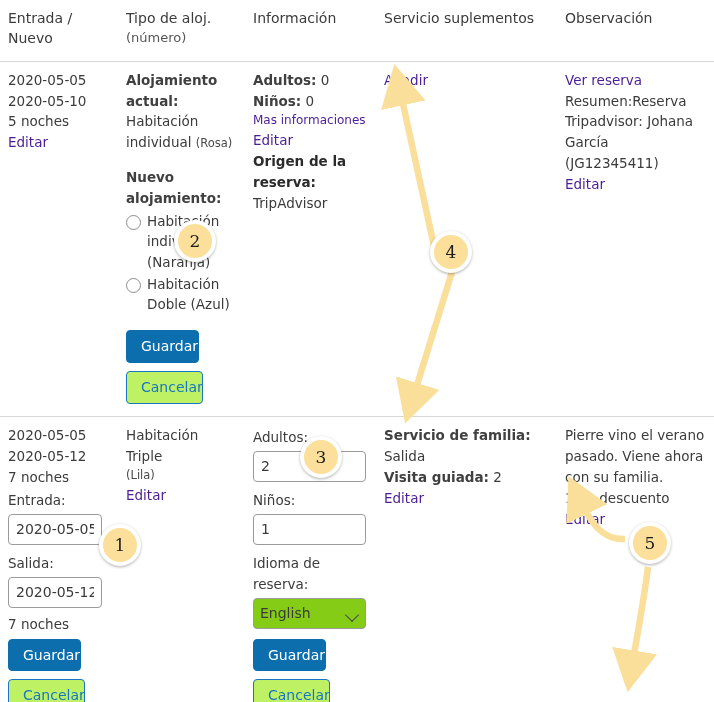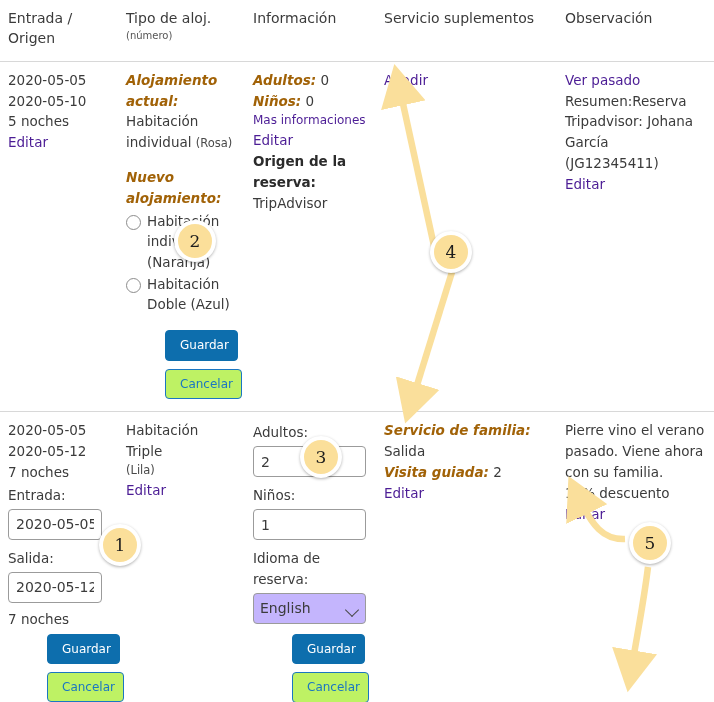--- a/index.html
+++ b/index.html
@@ -35,35 +35,35 @@
     vertical-align: top;
     font-weight: normal;
     color: #3b3b3b;
     font-size: 14px;
     padding: 8px 8px 12px 8px;
     line-height: 1.45;
     border-bottom: 1px solid #d8d8d8;
   }
   thead th .sub {
     display: block;
-    font-size: 10px;
+    font-size: 13px;
     color: #555;
     line-height: 1.5;
   }
 
   tbody td {
     vertical-align: top;
     padding: 8px 8px 12px 8px;
     line-height: 1.55;
     border-bottom: 1px solid #d8d8d8;
     font-size: 13.5px;
     color: #3b3b3b;
   }
 
-  .b { font-weight: bold; color: #a16207; font-style: italic; }
+  .b { font-weight: bold; color: #404040; }
   .paren { font-size: 11.5px; color: #4a4a4a; }
   .lnk {
     color: #4c1d95;
     text-decoration: none;
     cursor: pointer;
   }
   .lnk.small { font-size: 12px; }
   .uline { font-weight: bold; color: #2b2b2b; }
   .blk { display: block; }
   .spacer { height: 14px; }
@@ -91,21 +91,21 @@
     display: block;
     box-sizing: border-box;
     width: 113px;
     height: 31px;
     border: 1px solid #9b9b9b;
     border-radius: 4px;
     padding: 4px 6px;
     font-family: inherit;
     font-size: 14px;
     color: #3b3b3b;
-    background: #c4b5fd;
+    background: #84cc16;
     margin: 3px 0 10px 0;
     -webkit-appearance: none;
     appearance: none;
     outline: none;
   }
   .sel-wrap { position: relative; width: 113px; }
   .sel-wrap .chev {
     position: absolute;
     right: 11px;
     top: 12px;
@@ -114,27 +114,26 @@
     border-right: 1.6px solid #4a4a4a;
     border-bottom: 1.6px solid #4a4a4a;
     transform: rotate(45deg);
     pointer-events: none;
   }
 
   .btn {
     display: inline-block;
     box-sizing: border-box;
     font-family: inherit;
-    font-size: 12px;
+    font-size: 14px;
     border-radius: 4px;
     padding: 7px 14px;
     cursor: pointer;
     margin-top: 4px;
     line-height: 1.2;
-    margin-left: 39px;
   }
   .btn-primary {
     background: #0d6ead;
     border: 1px solid #0d6ead;
     color: #ffffff;
   }
   .btn-secondary {
     background: #bef264;
     border: 1px solid #1a76c2;
     color: #1a76c2;
@@ -193,21 +192,21 @@
     <col class="c1">
       <col class="c2">
       <col class="c3">
       <col class="c4">
       <col class="c5">
   </colgroup>
   <thead>
     <tr>
       <th>
         <span>Entrada /</span><br>
-        <span>Origen</span>
+        <span>Nuevo</span>
       </th>
       <th>
         <span>Tipo de aloj.</span>
         <span class="sub">(número)</span>
       </th>
       <th>
         <span>Información</span>
       </th>
       <th>
         <span>Servicio suplementos</span>
@@ -265,21 +264,21 @@
         <a class="lnk blk" href="#">Editar</a>
         <span class="uline blk">Origen de la reserva:</span>
         <span class="blk">TripAdvisor</span>
       </td>
 
       <td>
         <a class="lnk" href="#">Añadir</a>
       </td>
 
       <td>
-        <a class="lnk blk" href="#">Ver pasado</a>
+        <a class="lnk blk" href="#">Ver reserva</a>
         <span class="blk">Resumen:Reserva</span>
         <span class="blk">Tripadvisor: Johana García (JG12345411)</span>
         <a class="lnk blk" href="#">Editar</a>
       </td>
     </tr>
 
     <tr>
       <td>
         <span class="blk">2020-05-05</span>
         <span class="blk">2020-05-12</span>

